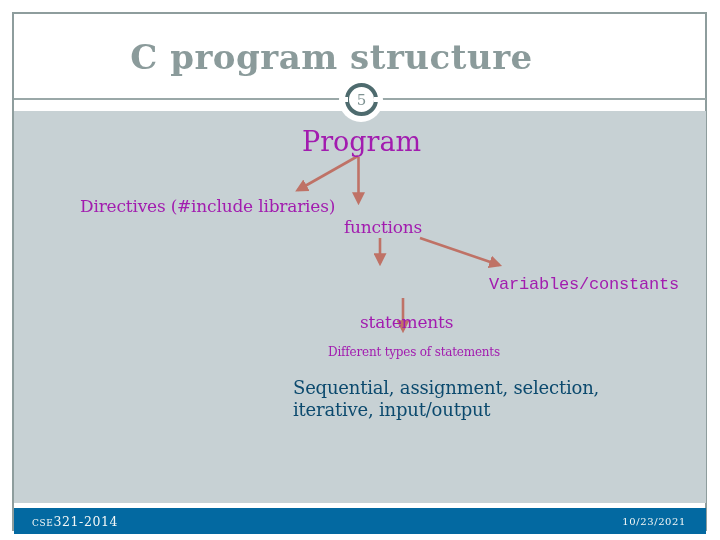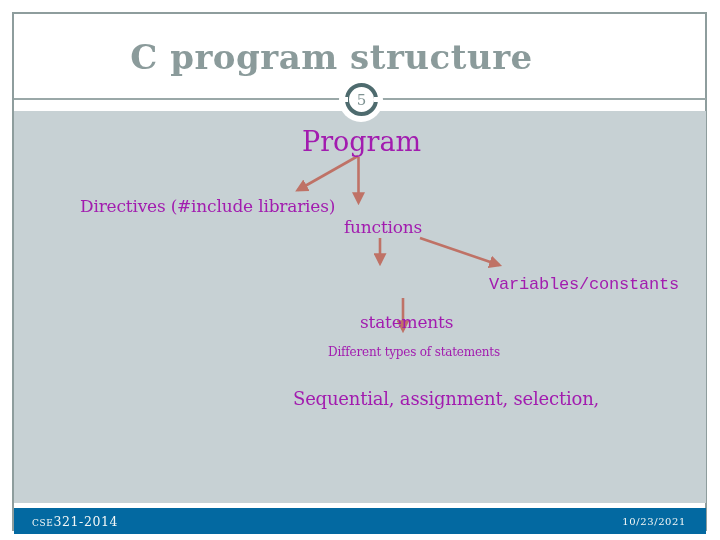--- a/index.html
+++ b/index.html
@@ -73,21 +73,21 @@
     font-size: 17px;
     white-space: nowrap;
     letter-spacing: -0.2px;
   }
   .node-program   { left: 302px; top: 126px; font-size: 27px; letter-spacing: 0; }
   .node-directives{ left: 80px;  top: 196px; }
   .node-functions { left: 344px; top: 217px; text-align: center; }
   .node-statements{ left: 360px; top: 276px; margin-top: 36px; }
   .node-variables { left: 489px; top: 275px; font-family: Liberation Mono, monospace; }
   .node-difftypes { left: 328px; top: 345px; font-size: 12px; }
-  .node-kinds     { left: 293px; top: 388px; font-size: 18px; line-height: 22px; white-space: nowrap; color:#a21caf; letter-spacing:-0.2px;}
+  .node-kinds     { left: 293px; top: 377px; font-size: 18px; line-height: 22px; white-space: nowrap; color:#0c4a6e; letter-spacing:-0.2px;}
 
   .arrow-layer { left: 0; top: 0; width: 720px; height: 540px; pointer-events: none; }
 
   
   .footer-band {
     left: 14px; top: 508px;
     width: 692px; height: 26px;
     background: #0369a1;
     display: flex; align-items: center; justify-content: space-between;
     padding: 0 20px 0 18px;
@@ -133,18 +133,19 @@
 </svg>
 
 <div class="abs node node-program">Program</div>
 <div class="abs node node-directives">Directives (#include libraries)</div>
 <div class="abs node node-functions">functions</div>
 <div class="abs node node-statements">statements</div>
 <div class="abs node node-variables">Variables/constants</div>
 <div class="abs node node-difftypes">Different types of statements</div>
 <div class="abs node-kinds">
   <div>Sequential, assignment, selection,</div>
+  <div>iterative, input/output</div>
 </div>
 
 <div class="abs footer-band">
   <span class="footer-text">cse321-2014</span>
   <span class="footer-text footer-date">10/23/2021</span>
 </div>
 
 </body></html>

